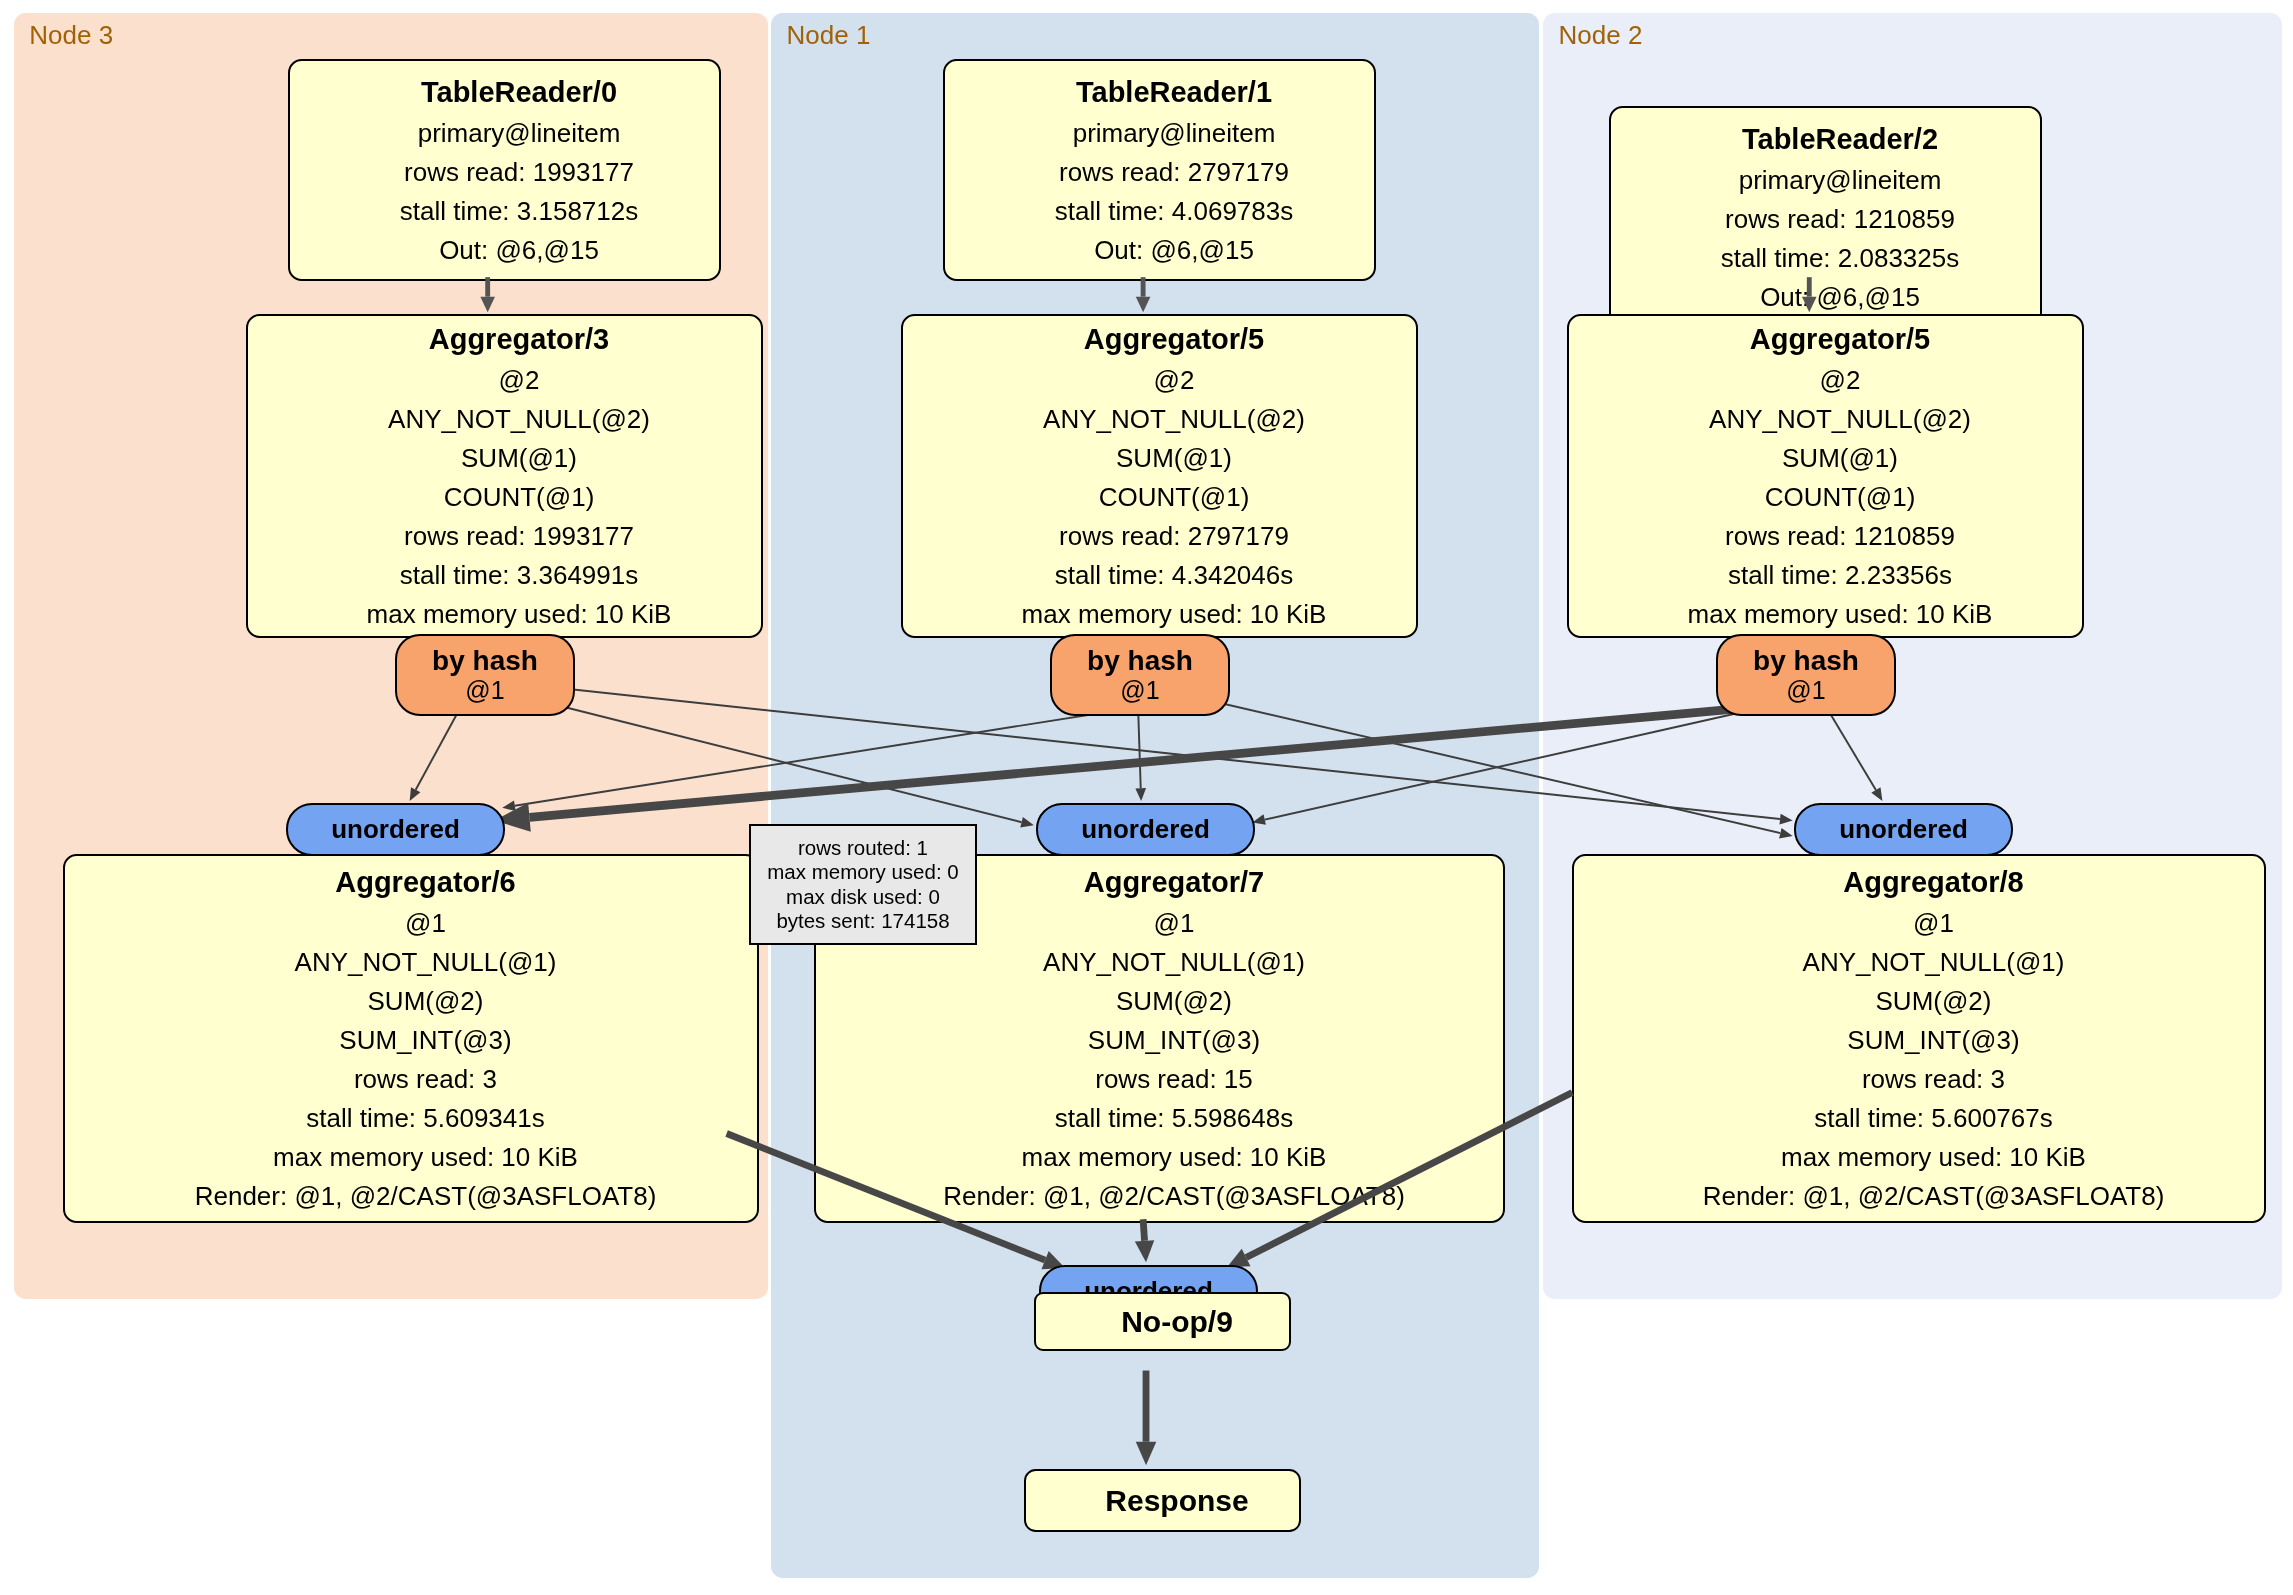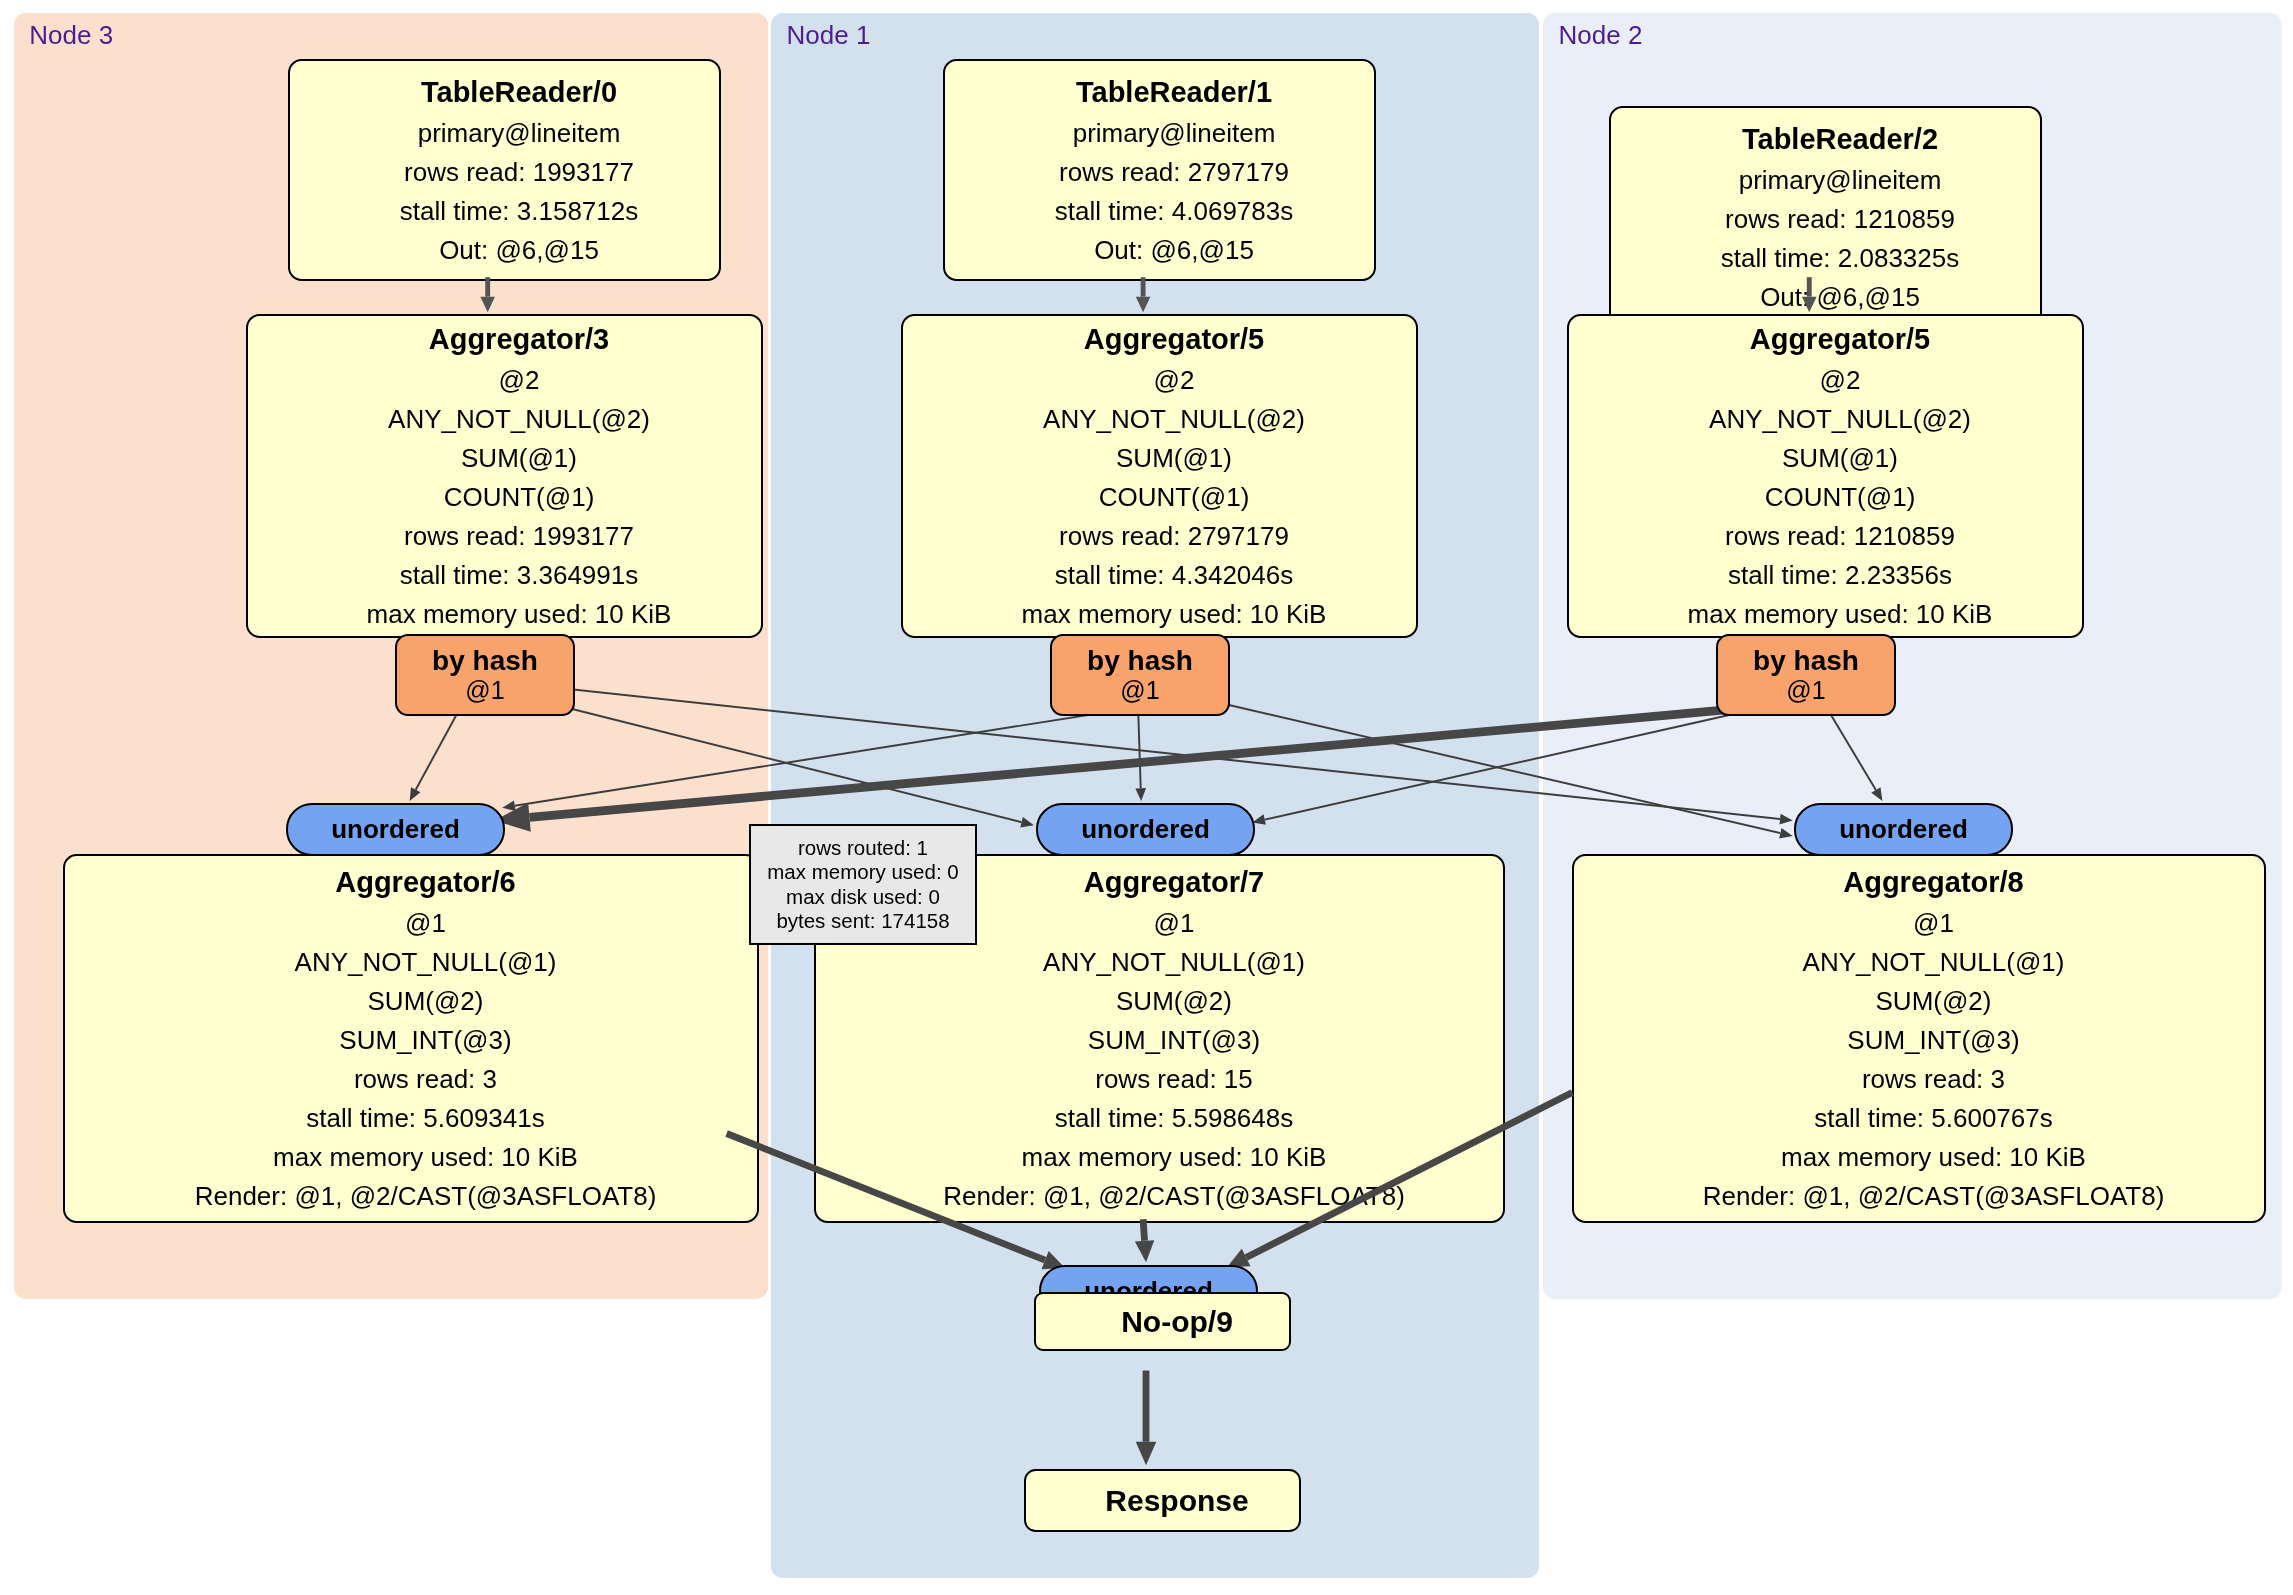--- a/index.html
+++ b/index.html
@@ -2,37 +2,37 @@
 <html style="--panel-node3: #fbe0cd; --panel-node1: #d3e1ee; --panel-node2: #eaeef8; --node-fill: #ffffcf; --byhash-fill: #f8a26c; --unordered-fill: #74a3f2; --tooltip-fill: #e8e8e8; --edge-thin: #3d3d3d; --edge-thick: #474747; --edge-arrow: #545454;"><head>
 <meta charset="utf-8">
 <style>
   html,body{margin:0;padding:0;background:#ffffff;}
   #canvas{position:relative;width:2294px;height:1596px;background:#ffffff;overflow:hidden;
           font-family:"Liberation Sans", sans-serif;color:#000;}
   .panel{position:absolute;border-radius:11.7px;}
   #panel3{left:13.7px;top:12.7px;width:754px;height:1286px;background:var(--panel-node3);}
   #panel1{left:771px;top:12.7px;width:768px;height:1565px;background:var(--panel-node1);}
   #panel2{left:1543px;top:12.7px;width:739px;height:1286px;background:var(--panel-node2);}
-  .panel-label{position:absolute;left:15.6px;top:7.8px;font-size:26px;color:#4c1d95;}
+  .panel-label{position:absolute;left:15.6px;top:7.8px;font-size:26px;color:#a16207;}
   .box{position:absolute;background:var(--node-fill);border:2px solid #000;border-radius:13.7px;
        display:flex;flex-direction:column;justify-content:center;align-items:center;
        text-align:center;z-index:1;padding-left:29px;}
   .ttl{font-weight:bold;font-size:29px;line-height:43px;white-space:nowrap;}
   .ln{font-size:26px;line-height:39px;white-space:nowrap;}
   #tr0{left:288px;top:59px;width:400px;height:218px;}
   #tr1{left:943px;top:59px;width:400px;height:218px;}
   #tr2{left:1609px;top:59px;width:400px;height:218px;margin-top:47px;}
   #agg3{left:246px;top:314px;width:484px;height:320px;}
   #agg4{left:901px;top:314px;width:484px;height:320px;}
   #agg5{left:1567px;top:314px;width:484px;height:320px;}
   #agg6{left:63px;top:854px;width:663px;height:365px;}
   #agg7{left:814px;top:854px;width:658px;height:365px;}
   #agg8{left:1572px;top:854px;width:661px;height:365px;}
   .byhash{position:absolute;width:176px;height:78px;background:var(--byhash-fill);
-          border:2.9px solid #000;border-radius:13px;display:flex;flex-direction:column;
+          border:2.9px solid #000;border-radius:25px;display:flex;flex-direction:column;
           justify-content:center;align-items:center;z-index:3;}
   .byhash .bh-ttl{font-weight:bold;font-size:28px;line-height:31px;}
   .byhash .bh-sub{font-size:25px;line-height:29px;}
   #bh1{left:395px;top:634px;}
   #bh2{left:1050px;top:634px;}
   #bh3{left:1716px;top:634px;}
   .unordered{position:absolute;width:215px;height:49px;background:var(--unordered-fill);
              border:2.9px solid #000;border-radius:26px;display:flex;justify-content:center;
              align-items:center;font-weight:bold;font-size:26px;z-index:3;}
   #u1{left:286px;top:803px;}

